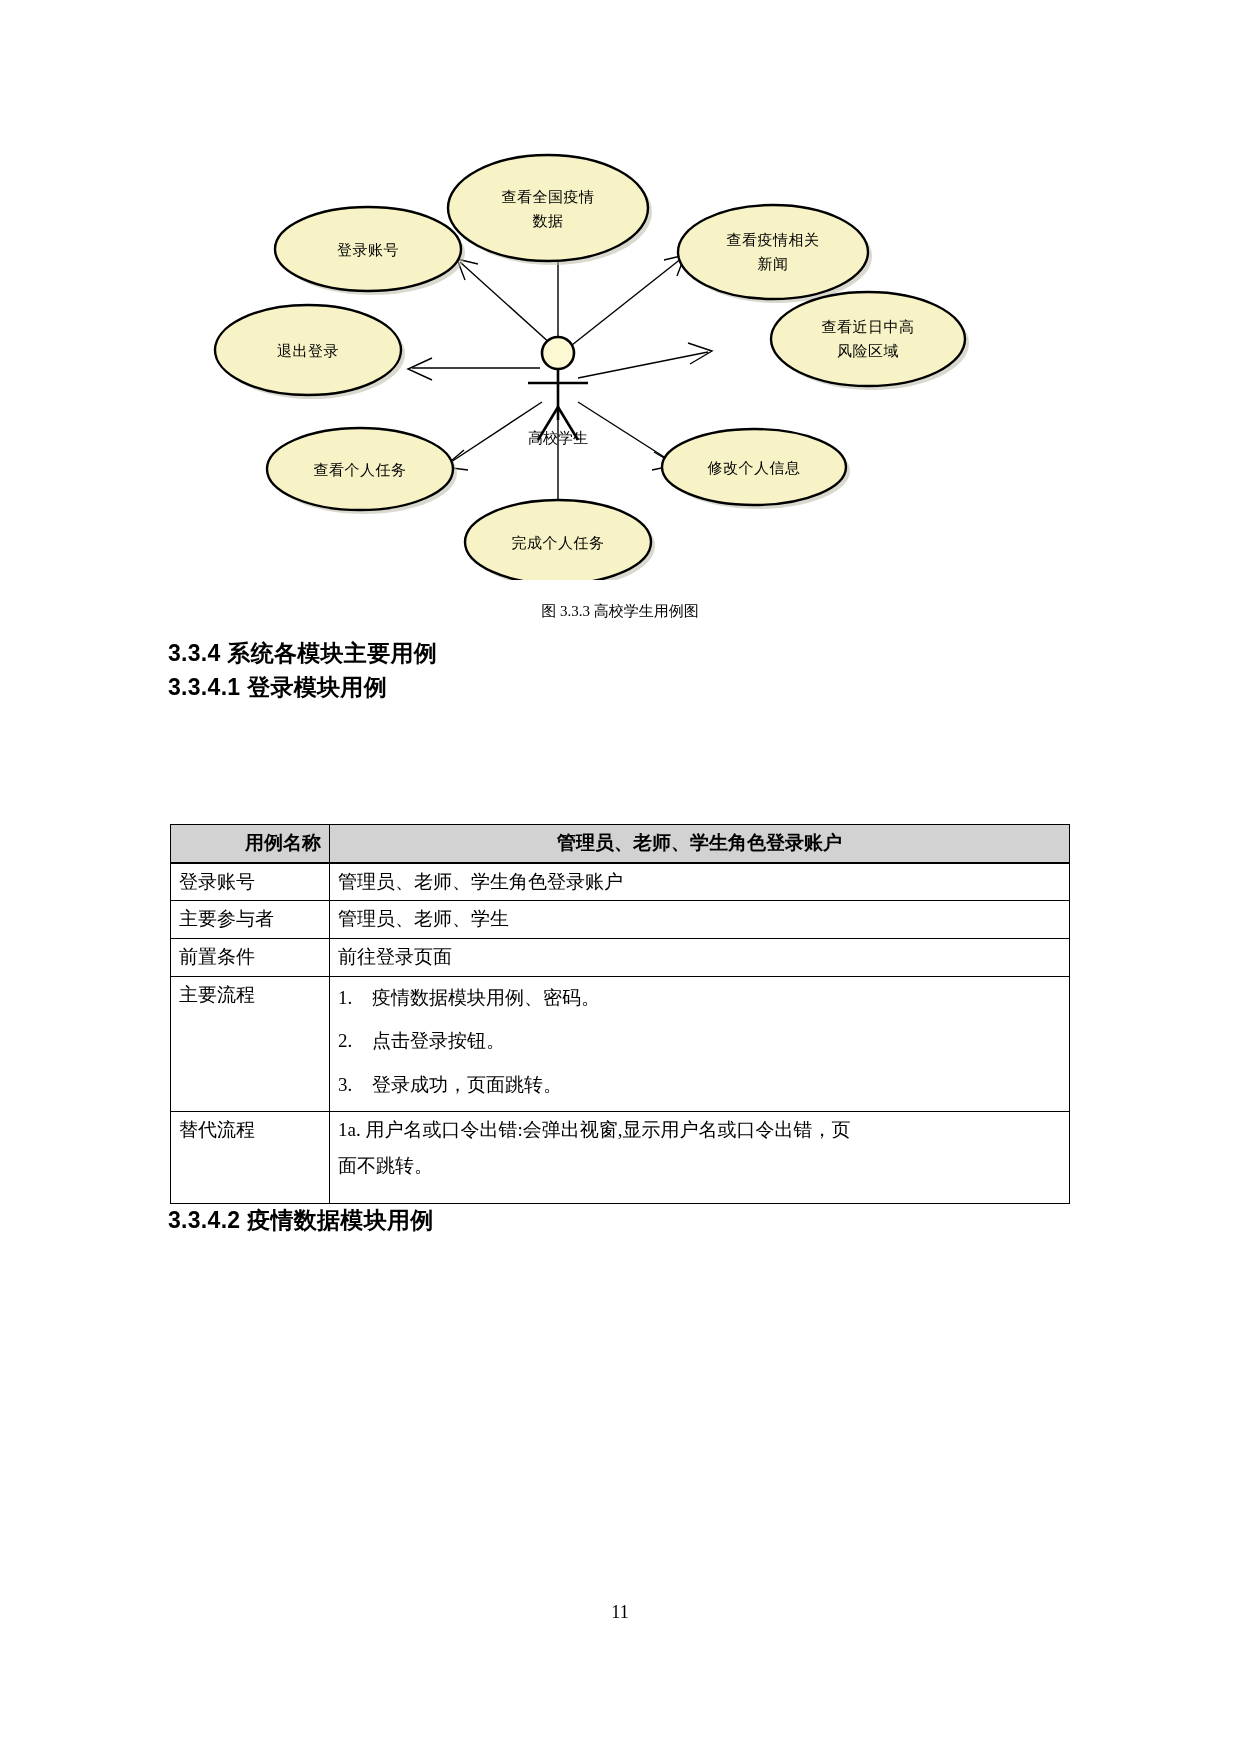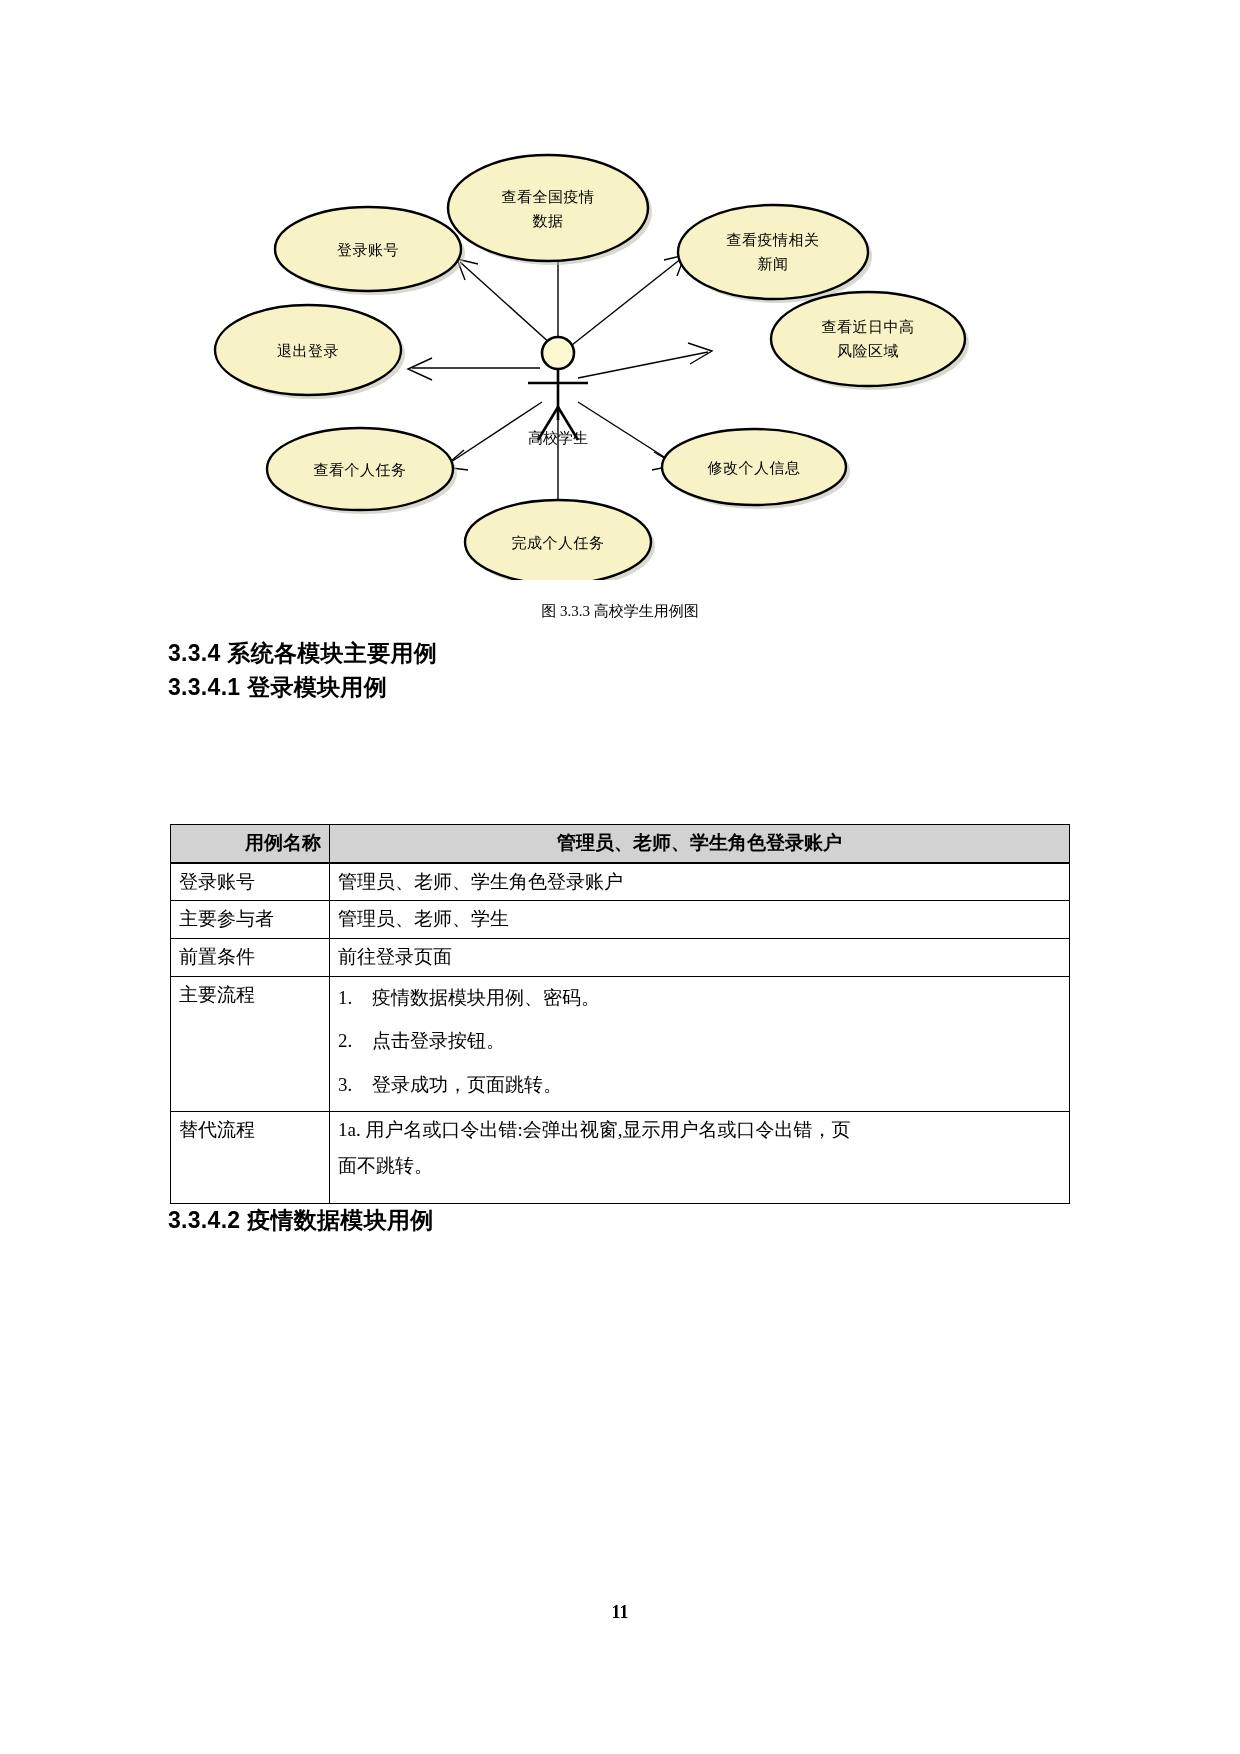--- a/index.html
+++ b/index.html
@@ -149,21 +149,21 @@
     margin-bottom: 18px;
   }
 
   #page-number {
     position: absolute;
     left: 0;
     top: 1602px;
     width: 1240px;
     text-align: center;
     font-size: 18px;
-    font-weight: bold;
+    font-weight: normal;
     font-family: "Liberation Serif", "DejaVu Serif", serif;
   }
 </style>
 </head>
 <body>
 
 <div id="page">
 
   <div id="usecase-diagram">
     <svg viewBox="0 0 920 440" xmlns="http://www.w3.org/2000/svg">

